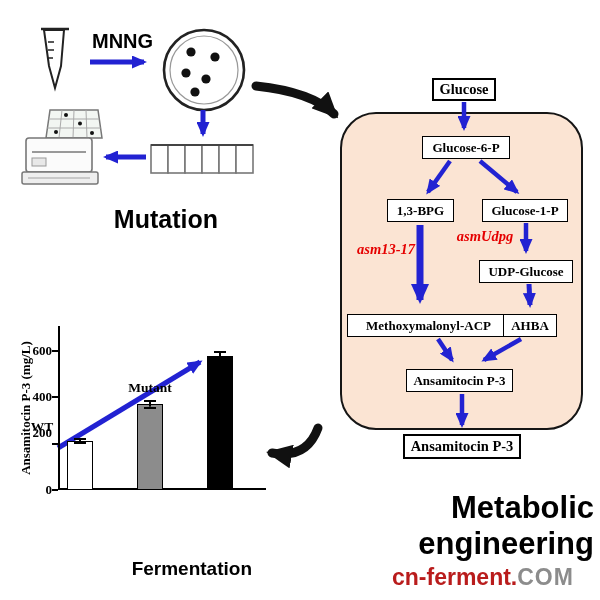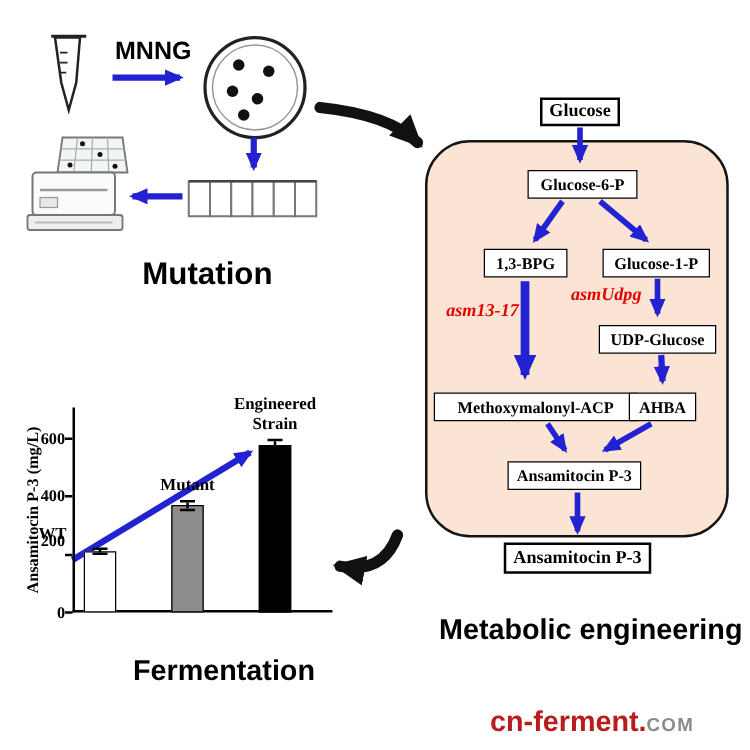--- a/index.html
+++ b/index.html
@@ -2,22 +2,22 @@
 <html><head>
 <meta charset="utf-8">
 <style>
   *{margin:0;padding:0;box-sizing:border-box}
   html,body{width:600px;height:600px}
   body{position:relative;background:#fff;font-family:"Liberation Serif",serif;overflow:hidden}
   .abs{position:absolute}
   .sect{position:absolute;font-family:"Liberation Sans",sans-serif;font-weight:700;color:#000;text-align:right}
   #mnng{left:92px;top:30px;font:700 20px "Liberation Sans",sans-serif}
   #t-mutation{left:78px;top:205px;width:140px;font-size:25px}
-  #t-metabolic{left:318px;top:490px;width:276px;font-size:23px}
-  #t-ferm{left:56px;top:523px;width:196px;font-size:23px}
+  #t-metabolic{left:318px;top:490px;width:276px;font-size:31px}
+  #t-ferm{left:56px;top:558px;width:196px;font-size:19px}
   #panel{position:absolute;left:340px;top:112px;width:243px;height:318px;background:#fbe4d3;border:2.5px solid #151515;border-radius:36px}
   #overlay{position:absolute;left:0;top:0;width:600px;height:600px;pointer-events:none}
   .blue4{stroke:#2222d2;stroke-width:4.5;fill:none}
   .blue5{stroke:#2222d2;stroke-width:5;fill:none}
   .blue7{stroke:#2222d2;stroke-width:7;fill:none}
   .black9{stroke:#111;stroke-width:9;fill:none;stroke-linecap:round}
   .pnode{position:absolute;background:#fff;border:1.6px solid #000;display:flex;align-items:center;justify-content:center;font:700 13px "Liberation Serif",serif;white-space:nowrap;color:#000}
   .pnode.major{border-width:2.2px;font-size:14.5px}
   #n-glucose{left:432px;top:78px;width:64px;height:23px}
   #n-g6p{left:422px;top:136px;width:88px;height:23px}
@@ -34,21 +34,21 @@
   #chart{position:absolute;left:18px;top:318px;width:256px;height:200px}
   .axes{position:absolute;left:40px;top:8px;width:208px;height:164px;border-left:2px solid #000;border-bottom:2px solid #000}
   .ylabel{position:absolute;left:-92px;top:82px;width:200px;text-align:center;font:700 13px "Liberation Serif",serif;transform:rotate(-90deg)}
   .ytick{position:absolute;left:2px;width:32px;text-align:right;font:700 13px "Liberation Serif",serif}
   .ytickmark{position:absolute;left:34px;width:6px;height:2px;background:#000}
   .bar{position:absolute;bottom:28px;width:26px;border:1.5px solid #000}
   .errbar{position:absolute;width:12px;border-top:2px solid #000;border-bottom:2px solid #000;background:linear-gradient(#000,#000) center/2px 100% no-repeat}
   .bar-label{position:absolute;text-align:center;font:700 13.5px "Liberation Serif",serif;line-height:1.12;color:#000}
   #watermark{position:absolute;left:392px;top:564px;font-family:"Liberation Sans",sans-serif;font-weight:700;white-space:nowrap}
   #watermark .wp{font-size:23px}
-  #watermark .ws{font-size:15px;letter-spacing:1px}
+  #watermark .ws{font-size:23px;letter-spacing:1px}
 </style>
 </head>
 <body>
 
 <div id="stage">
 
   <svg class="abs" style="left:34px;top:24px" width="42" height="72" viewBox="0 0 42 72">
     <path d="M7,5 L35,5" stroke="#222" stroke-width="2.5"></path>
     <path d="M10,6 L30,6 L27,42 L21,64 L15,42 Z" fill="#fff" stroke="#222" stroke-width="2"></path>
     <path d="M14,18 h6 M14,26 h6 M14,34 h5" stroke="#222" stroke-width="1.4"></path>
@@ -156,21 +156,20 @@
       <div class="ytick" style="top: 25.1429px;">600</div>
       <div class="ytickmark" style="top: 32.1429px;"></div>
       <div class="bar" style="left: 49px; height: 48.6px; background: rgb(255, 255, 255);"></div>
       <div class="errbar" style="left: 56px; height: 6px; bottom: 73.6px;"></div>
       <div class="bar-label" style="bottom: 83.9143px; left: 2px; width: 44px; text-align: center;">WT</div>
       <div class="bar" style="left: 119px; height: 85.6286px; background: rgb(140, 140, 140);"></div>
       <div class="errbar" style="left: 126px; height: 8.33143px; bottom: 109.463px;"></div>
       <div class="bar-label" style="bottom: 122.794px; left: 87px; width: 90px;">Mutant</div>
       <div class="bar" style="left: 189px; height: 134.229px; background: rgb(0, 0, 0);"></div>
       <div class="errbar" style="left: 196px; height: 10.1829px; bottom: 157.137px;"></div>
-      <div class="bar-label" style="bottom: 172.32px; left: 157px; width: 90px;">Engineered Strain</div>
     </div>
   <div id="t-ferm" class="sect">Fermentation</div>
 
   <div id="watermark">
     <span class="wp" style="color: #b91c1c;">cn-ferment.</span><span class="ws" style="color: rgb(140, 140, 140);">COM</span>
   </div>
 
 </div>
 
 </body></html>

